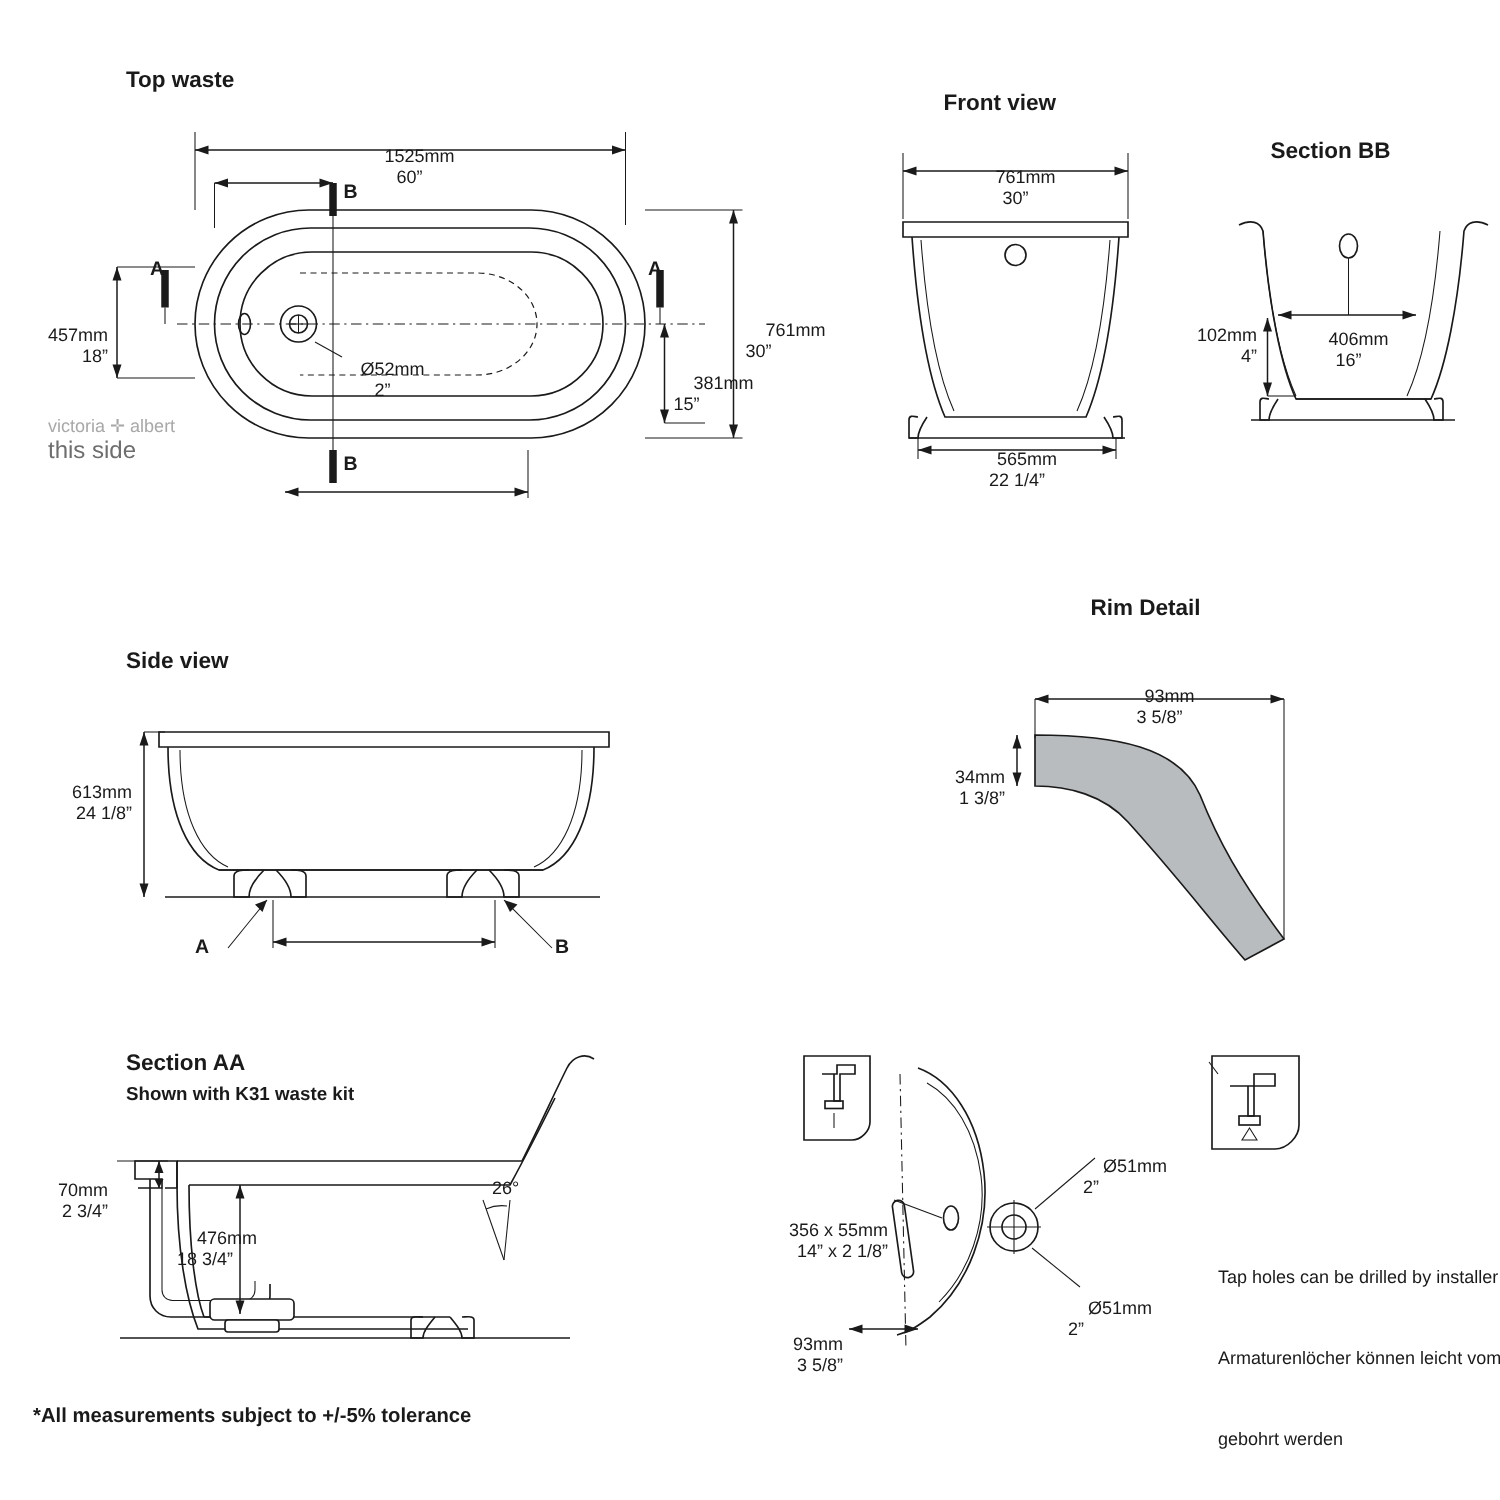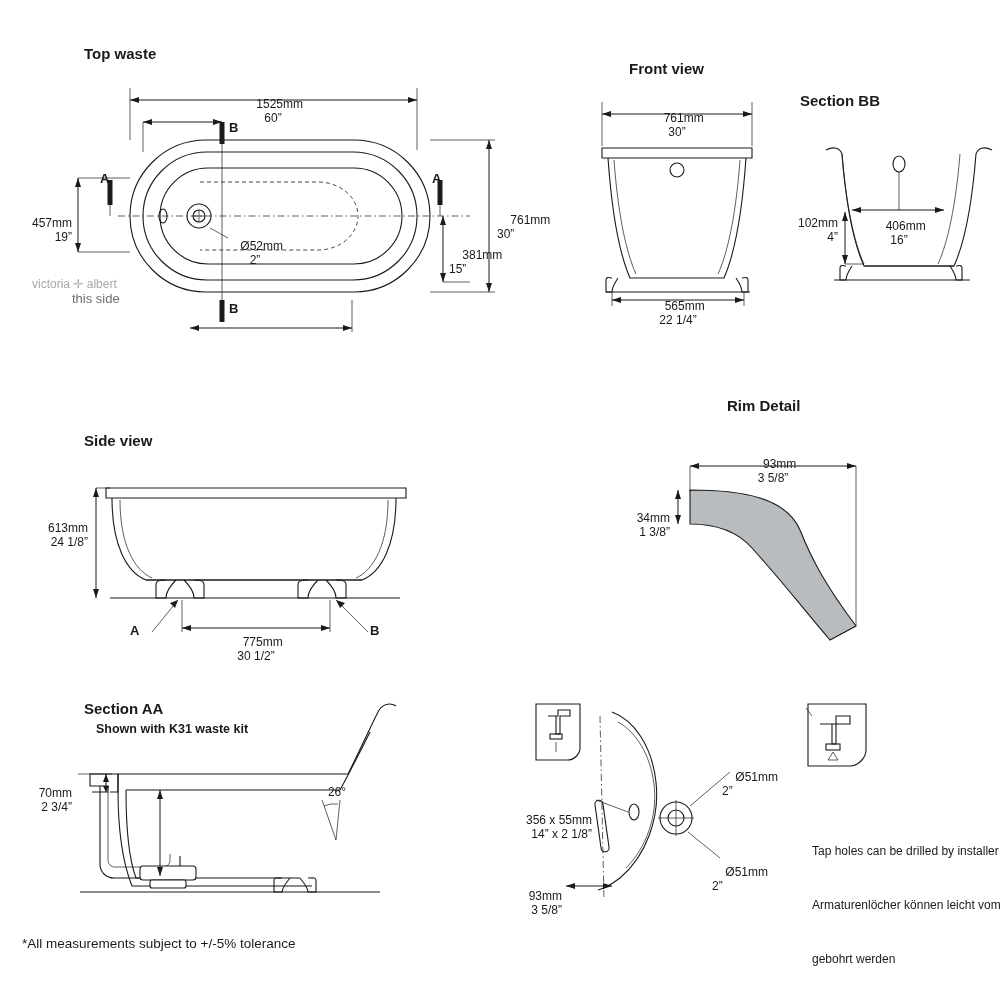--- a/index.html
+++ b/index.html
@@ -7,29 +7,29 @@
     width:1000px;height:1000px;
     background:#ffffff;
     font-family:"Liberation Sans", sans-serif;
     color:#1a1a1a;
     position:relative;
     overflow:hidden;
   }
   .stage{position:absolute;left:0;top:0;width:1000px;height:1000px;}
   .t{position:absolute;white-space:pre;line-height:1.15;}
   .title{font-weight:bold;font-size:15px;}
-  .sub{font-weight:bold;font-size:12.5px;margin-left:12px;}
+  .sub{font-weight:bold;font-size:12.5px;}
   .dim{font-size:12px;text-align:center;}
   .dimL{font-size:12px;text-align:right;}
   .dimR{font-size:12px;text-align:left;}
   .lbl{font-weight:bold;font-size:13px;}
   .note{font-size:12px;}
-  .foot{font-weight:normal;font-size:13.5px;}
+  .foot{font-weight:bold;font-size:13.5px;}
   .brand{font-size:12px;color:#a8a8a8;}
-  .brand2{font-size:13px;color:#6e6e6e;margin-left:40px;}
+  .brand2{font-size:16px;color:#6e6e6e;}
   svg{position:absolute;left:0;top:0;overflow:visible;}
   .ln{stroke:#1a1a1a;stroke-width:1;fill:none;}
   .lnt{stroke:#1a1a1a;stroke-width:1.1;fill:none;}
   .thin{stroke:#1a1a1a;stroke-width:0.7;fill:none;}
   .fillgray{fill:#b9bcbe;stroke:#1a1a1a;stroke-width:1.1;}
   .dash{stroke:#1a1a1a;stroke-width:0.7;fill:none;stroke-dasharray:7 3 1.5 3;}
   .dot{stroke:#1a1a1a;stroke-width:0.8;fill:none;stroke-dasharray:4 3;}
   .bar{stroke:#1a1a1a;stroke-width:5;}
   .wht{fill:#ffffff;stroke:#1a1a1a;stroke-width:1.1;}
 </style>
@@ -101,21 +101,21 @@
     <line class="ln" x1="190" y1="328" x2="352" y2="328"></line>
     <polygon points="190,328 199,325 199,331" fill="#1a1a1a"></polygon>
     <polygon points="352,328 343,325 343,331" fill="#1a1a1a"></polygon>
     <line class="thin" x1="352" y1="300" x2="352" y2="332"></line>
   </svg>
 
   <div class="t dim" style="left:223px;top:84px;width:100px;">
     <span>1525mm</span><br><span>60”</span>
   </div>
   <div class="t dimL" style="left:14px;top:203px;width:58px;">
-    <span>457mm</span><br><span>19”</span>
+    <span>457mm</span><br><span>18”</span>
   </div>
   <div class="t dimR" style="left:497px;top:200px;width:80px;">
     <span>761mm</span><br><span>30”</span>
   </div>
   <div class="t dimR" style="left:449px;top:235px;width:70px;">
     <span>381mm</span><br><span>15”</span>
   </div>
   <div class="t dim" style="left:225px;top:226px;width:60px;">
     <span>Ø52mm</span><br><span>2”</span>
   </div>
@@ -154,21 +154,21 @@
     <polygon points="612,300 621,297 621,303" fill="#1a1a1a"></polygon>
     <polygon points="744,300 735,297 735,303" fill="#1a1a1a"></polygon>
   </svg>
   <div class="t dim" style="left:627px;top:98px;width:100px;">
     <span>761mm</span><br><span>30”</span>
   </div>
   <div class="t dim" style="left:628px;top:286px;width:100px;">
     <span>565mm</span><br><span>22 1/4”</span>
   </div>
 
-  <div class="t title" style="left:800px;top:92px;">Section BB</div>
+  <div class="t title" style="left:847px;top:92px;">Section BB</div>
   <svg width="1000" height="1000">
     <path class="lnt" d="M826 150 c8 -4 14 -2 16 4 c4 50 12 90 22 112 h90 c10 -22 18 -62 22 -112 c2 -6 8 -8 16 -4"></path>
     <path class="thin" d="M842 154 c4 50 12 88 22 110"></path>
     <path class="thin" d="M960 154 c-4 50 -12 88 -22 110"></path>
     <line class="lnt" x1="864" y1="266" x2="954" y2="266"></line>
 
     <path class="lnt" d="M852 266 c-4 6 -6 10 -6 14 h-6 v-12 c0 -4 4 -2 6 -2"></path>
     <path class="lnt" d="M950 266 c4 6 6 10 6 14 h6 v-12 c0 -4 -4 -2 -6 -2"></path>
     <line class="lnt" x1="834" y1="280" x2="970" y2="280"></line>
 
@@ -218,23 +218,20 @@
     <line class="thin" x1="182" y1="600" x2="182" y2="632"></line>
     <line class="thin" x1="330" y1="600" x2="330" y2="632"></line>
 
     <line class="thin" x1="152" y1="632" x2="178" y2="600"></line>
     <polygon points="178,600 170,603 175,608" fill="#1a1a1a"></polygon>
     <line class="thin" x1="368" y1="632" x2="336" y2="600"></line>
     <polygon points="336,600 340,608 345,603" fill="#1a1a1a"></polygon>
   </svg>
   <div class="t dimL" style="left:26px;top:508px;width:62px;">
     <span>613mm</span><br><span>24 1/8”</span>
-  </div>
-  <div class="t dim" style="left:206px;top:622px;width:100px;">
-    <span>775mm</span><br><span>30 1/2”</span>
   </div>
   <div class="t lbl" style="left:130px;top:624px;">A</div>
   <div class="t lbl" style="left:370px;top:624px;">B</div>
 
   <div class="t title" style="left:727px;top:397px;">Rim Detail</div>
   <svg width="1000" height="1000">
     <path class="fillgray" d="M690 490 L690 524 C712 524 736 530 752 548 C788 588 804 610 830 640 L856 626 C826 586 812 560 800 530 C786 498 744 490 690 490 Z"></path>
 
     <line class="ln" x1="690" y1="466" x2="856" y2="466"></line>
     <polygon points="690,466 699,463 699,469" fill="#1a1a1a"></polygon>
@@ -285,20 +282,23 @@
     <polygon points="160,790 157,799 163,799" fill="#1a1a1a"></polygon>
     <polygon points="160,876 157,867 163,867" fill="#1a1a1a"></polygon>
 
     <line class="thin" x1="322" y1="800" x2="336" y2="840"></line>
     <line class="thin" x1="336" y1="840" x2="340" y2="800"></line>
     <path class="thin" d="M324 806 a26 26 0 0 1 14 -2"></path>
   </svg>
   <div class="t dimL" style="left:14px;top:773px;width:58px;">
     <span>70mm</span><br><span>2 3/4”</span>
   </div>
+  <div class="t dimR" style="left:118px;top:805px;width:80px;">
+    <span>476mm</span><br><span>18 3/4”</span>
+  </div>
   <div class="t dim" style="left:312px;top:786px;width:50px;">26°</div>
 
   <svg width="1000" height="1000">
 
     <path class="lnt" d="M536 704 h44 v44 c0 6 -6 12 -12 12 h-32 z"></path>
     <path class="lnt" d="M548 716 h10 v-6 h12 v6 h-10 v18 h-4 v-18 h-8 z" fill="#d9dcde"></path>
     <rect x="550" y="734" width="12" height="5" class="lnt" fill="#d9dcde"></rect>
     <line class="thin" x1="556" y1="742" x2="556" y2="752"></line>
 
     <path class="lnt" d="M612 712 c22 8 40 34 44 70 c4 36 -10 74 -36 96 c-8 6 -14 10 -22 12"></path>

